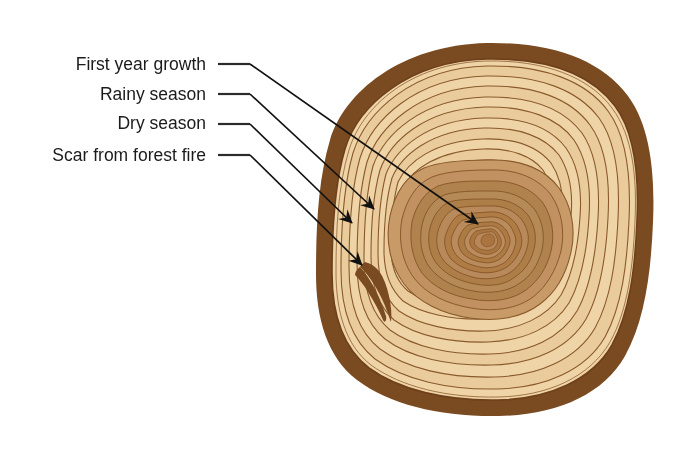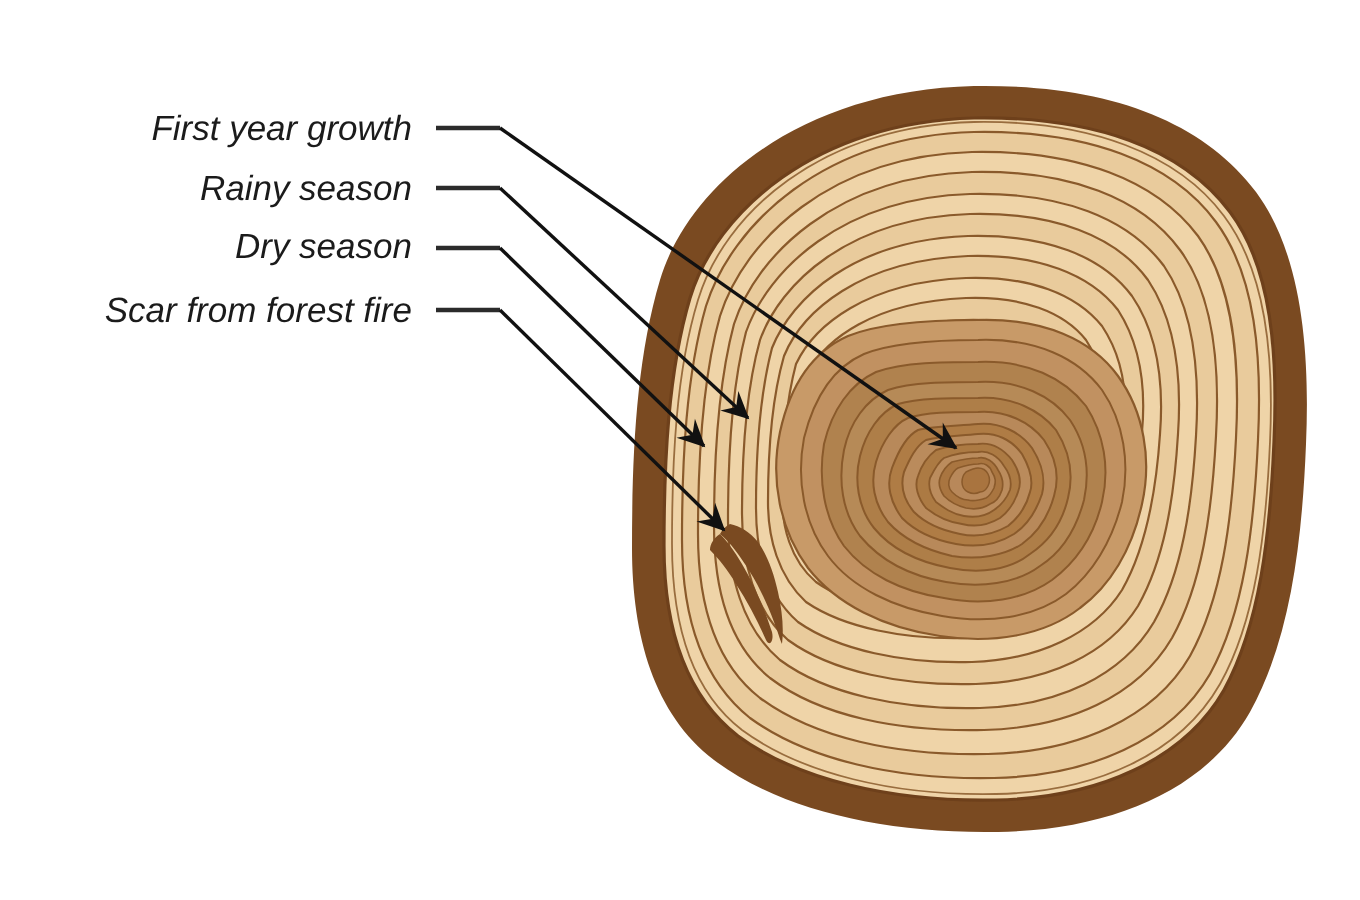--- a/index.html
+++ b/index.html
@@ -13,21 +13,20 @@
     height: 450px;
     overflow: hidden;
     font-family: "Liberation Sans", sans-serif;
     position: relative;
   }
   #diagram-root {
     position: absolute;
     left: 0; top: 0;
     width: 580px;
     height: 450px;
-    font-style: italic;
   }
   svg#tree-svg {
     display: block;
     width: 680px;
     height: 450px;
   }
   .callout-label {
     font-family: "Liberation Sans", sans-serif;
     font-size: 17.5px;
     fill: #1b1b1b;

